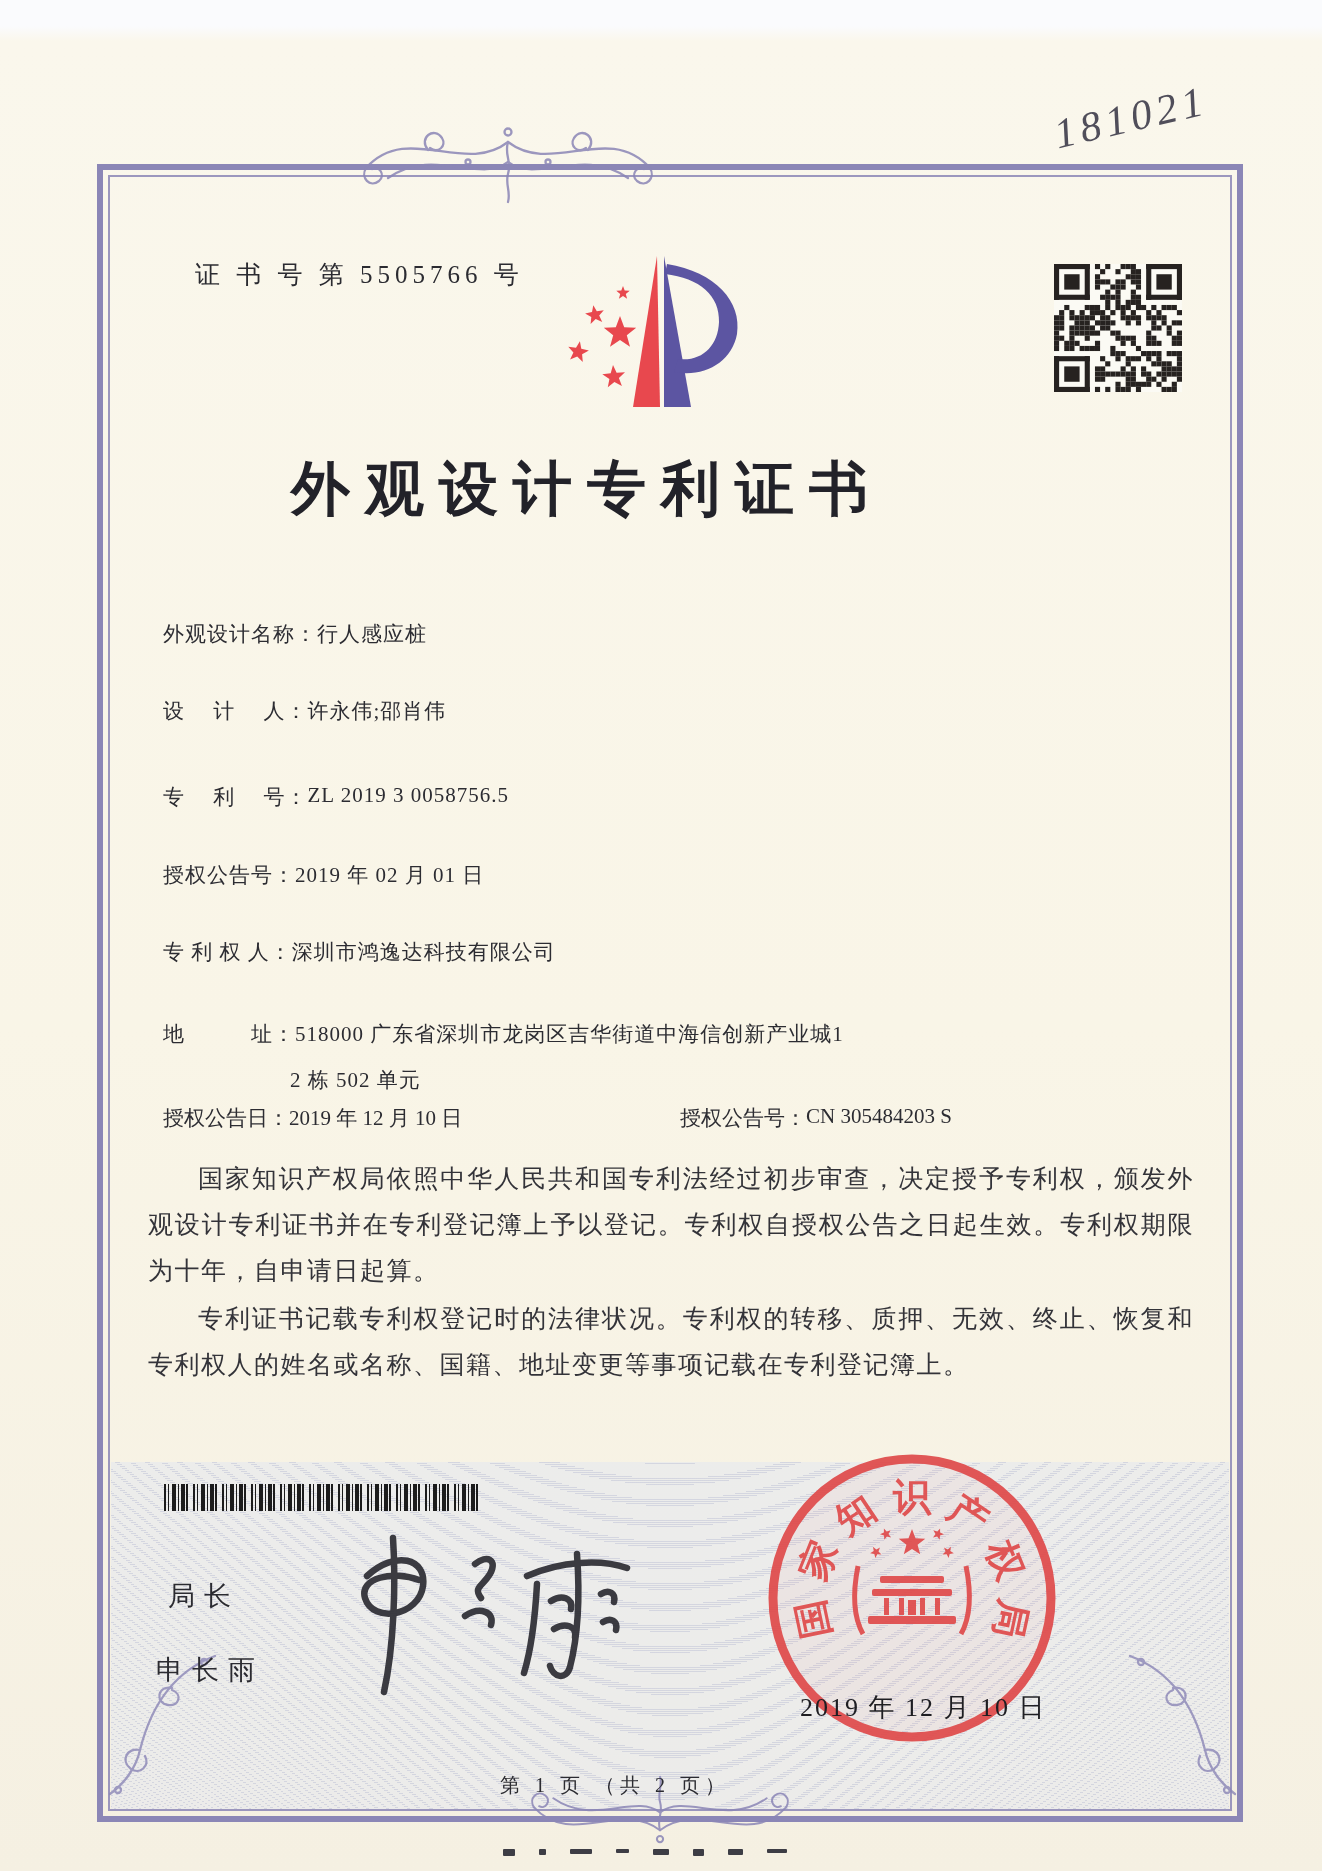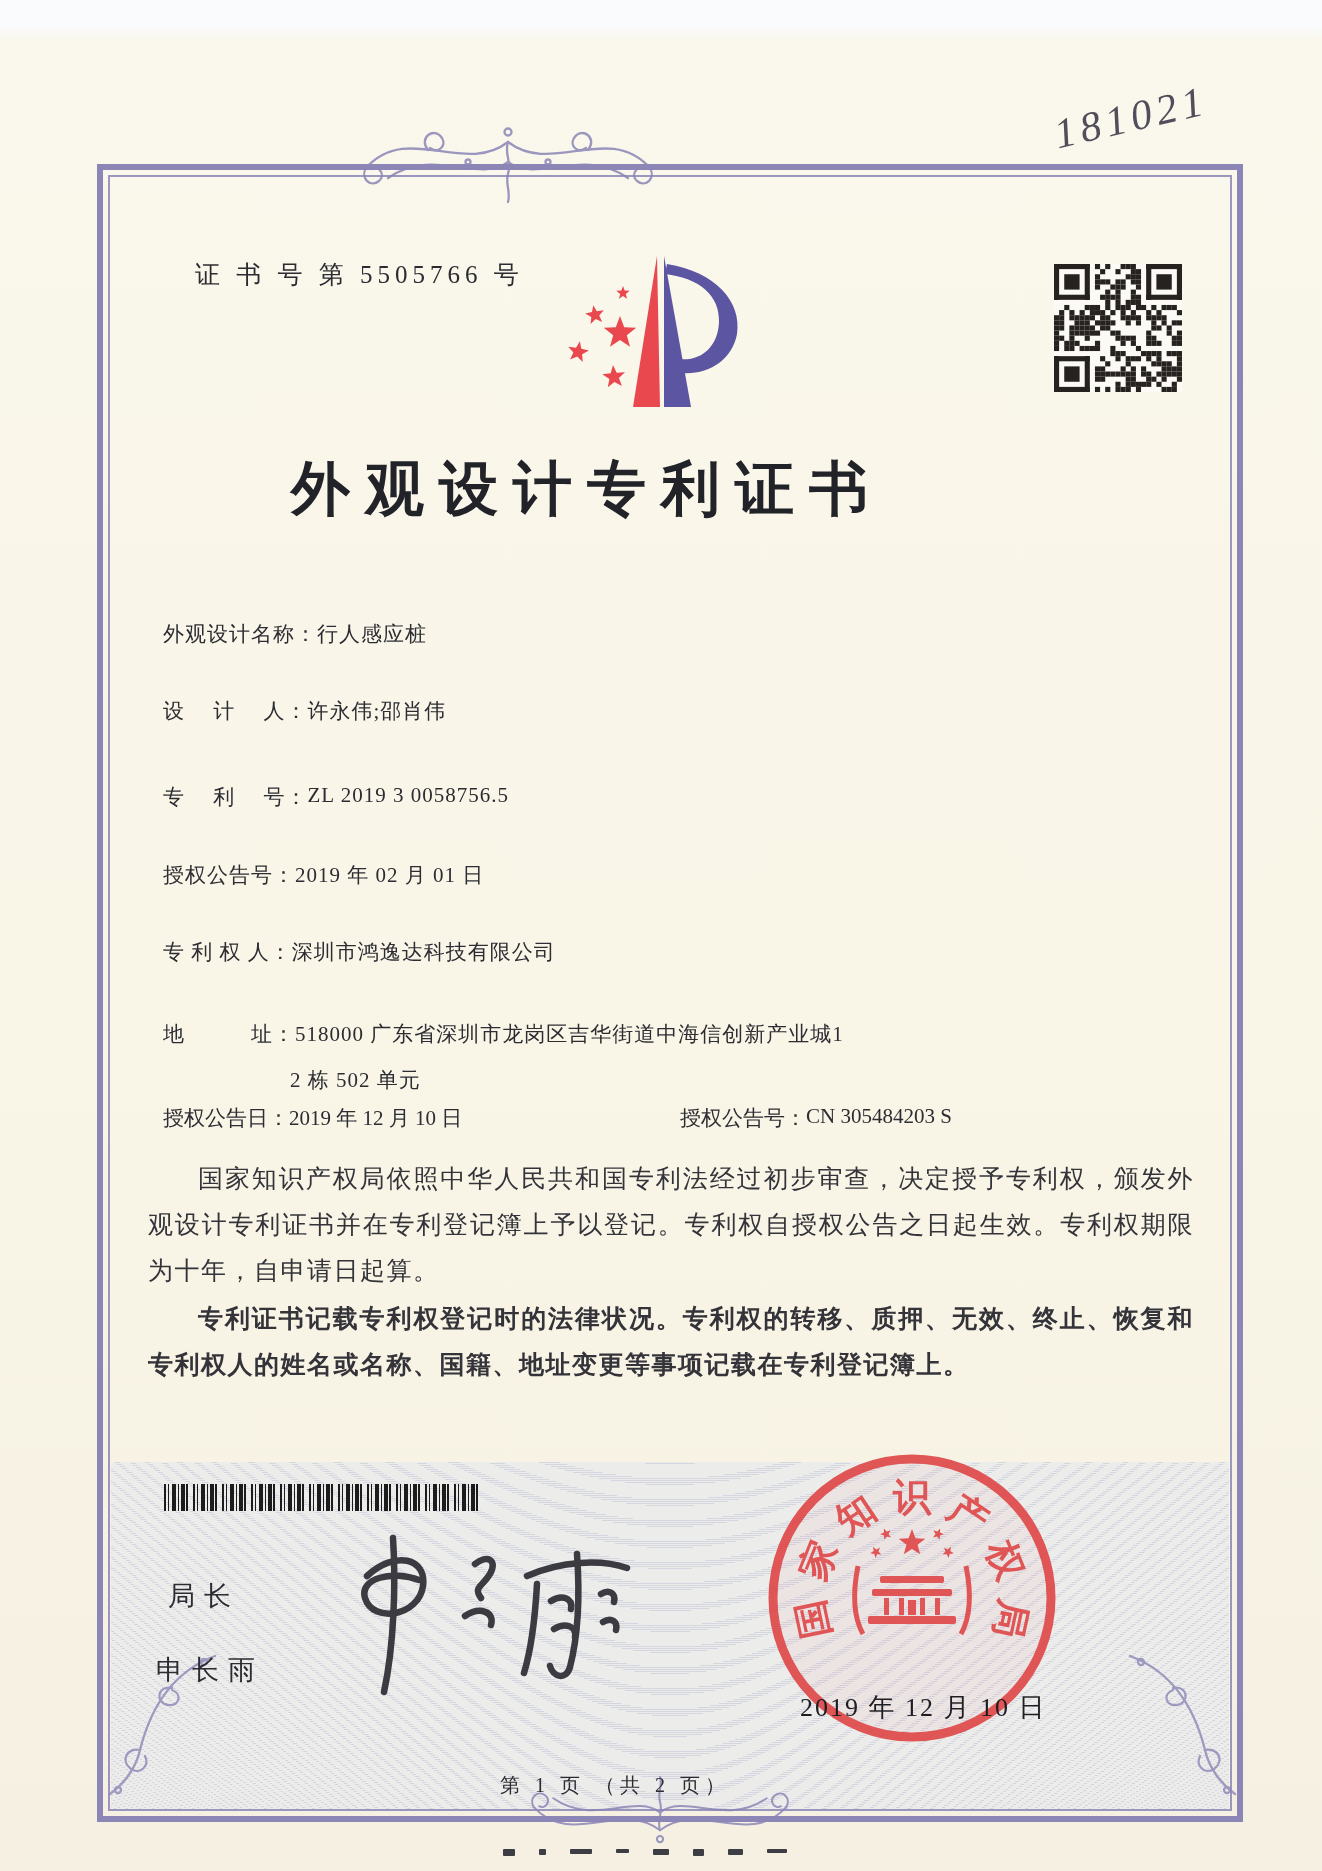--- a/index.html
+++ b/index.html
@@ -23,21 +23,21 @@
   .field-row{left:163px;width:1010px;font-size:21px;letter-spacing:1px;color:#2c2c32;z-index:3;display:flex;}
   .field-label{white-space:pre;}
   .field-value{white-space:pre;}
   #addr-line2{left:163px;top:1066px;font-size:21px;color:#2c2c32;z-index:3;padding-left:127px;letter-spacing:1px;}
   #grant-row{left:163px;top:1104px;width:1030px;display:flex;font-size:21px;color:#2c2c32;z-index:3;}
   #grant-left{width:517px;display:flex;}
   #grant-right{display:flex;}
   .para{left:148px;width:1046px;font-size:25px;line-height:46px;letter-spacing:1.5px;color:#333339;
      text-align:justify;text-indent:2em;z-index:3;}
   #para1{top:1156px;}
-  #para2{top:1296px;font-weight:bold;}
+  #para2{top:1296px;}
   
   #barcode{left:164px;top:1484px;width:318px;height:27px;z-index:3;
      background:repeating-linear-gradient(90deg,#1c1c1c 0 2px,transparent 2px 4px,#1c1c1c 4px 5px,transparent 5px 8px,
        #1c1c1c 8px 12px,transparent 12px 14px,#1c1c1c 14px 15px,transparent 15px 17px,#1c1c1c 17px 21px,
        transparent 21px 22px,#1c1c1c 22px 24px,transparent 24px 29px);}
   #director-label{left:168px;top:1578px;font-size:27px;letter-spacing:9px;color:#2b2b31;z-index:3;text-align:right;}
   #director-name{left:156px;top:1632px;font-size:27px;letter-spacing:9px;color:#2b2b31;z-index:3;margin-top:20px;}
   #signature-svg{left:315px;top:1524px;z-index:4;}
   #seal-svg{left:762px;top:1448px;z-index:3;opacity:.92;}
   #seal-date{left:800px;top:1690px;width:260px;font-size:26px;letter-spacing:2px;color:#1e1e22;z-index:4;}

